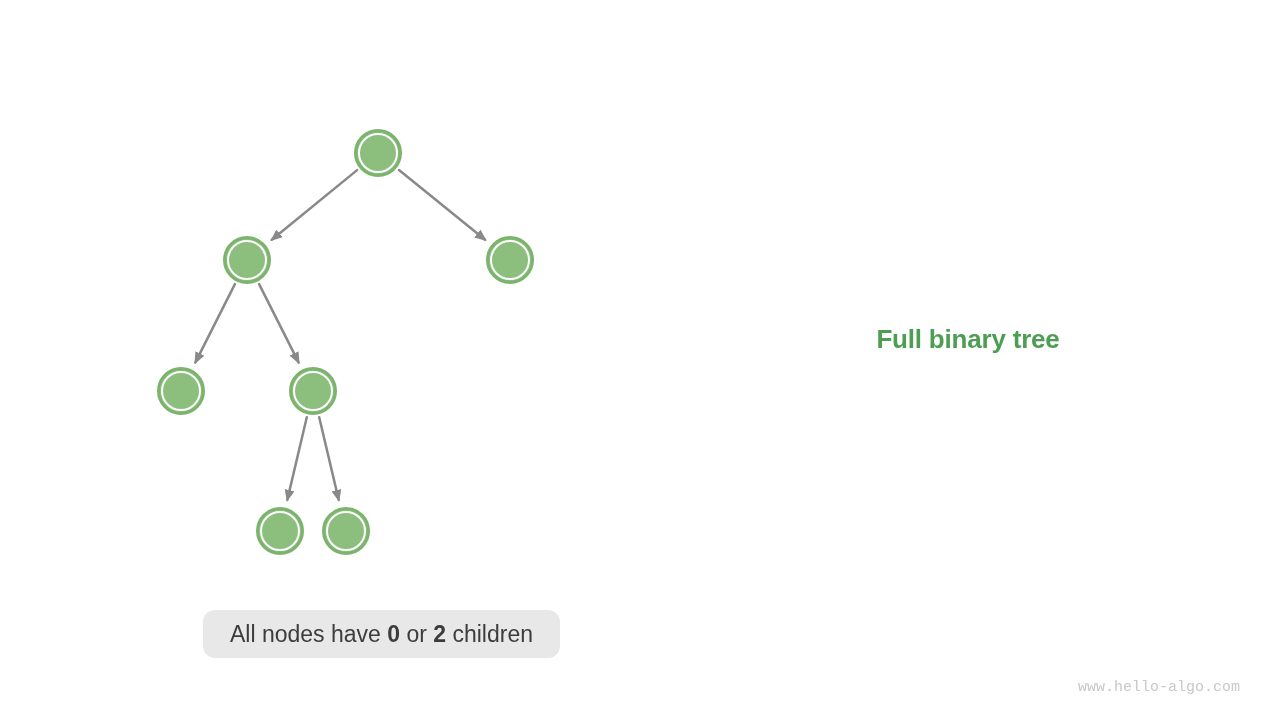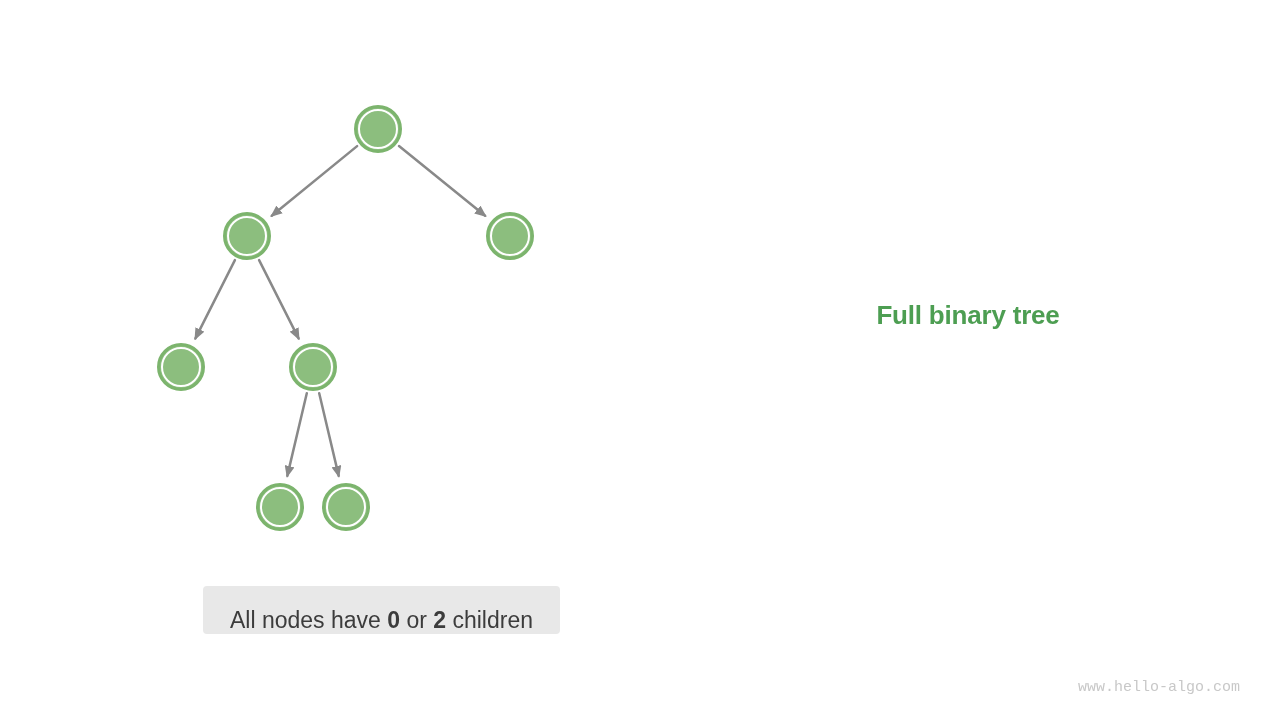--- a/index.html
+++ b/index.html
@@ -10,20 +10,21 @@
     width: 1280px;
     height: 720px;
     position: relative;
     overflow: hidden;
     background: var(--background, #ffffff);
     font-family: "Liberation Sans", sans-serif;
   }
   .stage {
     position: absolute;
     inset: 0;
+    margin-top: 24px;
   }
   svg.tree-canvas {
     position: absolute;
     left: 0;
     top: 0;
   }
   .edge {
     stroke: var(--edge, #898989);
     stroke-width: 2.5;
     stroke-linecap: round;
@@ -52,23 +53,23 @@
     letter-spacing: -0.2px;
     color: var(--title-text, #4d9e52);
   }
   .caption {
     position: absolute;
     left: 203px;
     top: 586px;
     width: 357px;
     height: 48px;
     background: var(--caption-bg, #e8e8e8);
-    border-radius: 4px;
+    border-radius: 12px;
     display: flex;
-    align-items: flex-end;
+    align-items: center;
     justify-content: center;
     font-size: 23px;
     color: var(--caption-text, #3c3c3c);
     white-space: pre;
   }
   .caption b {
     font-weight: 700;
   }
   .watermark {
     position: absolute;

